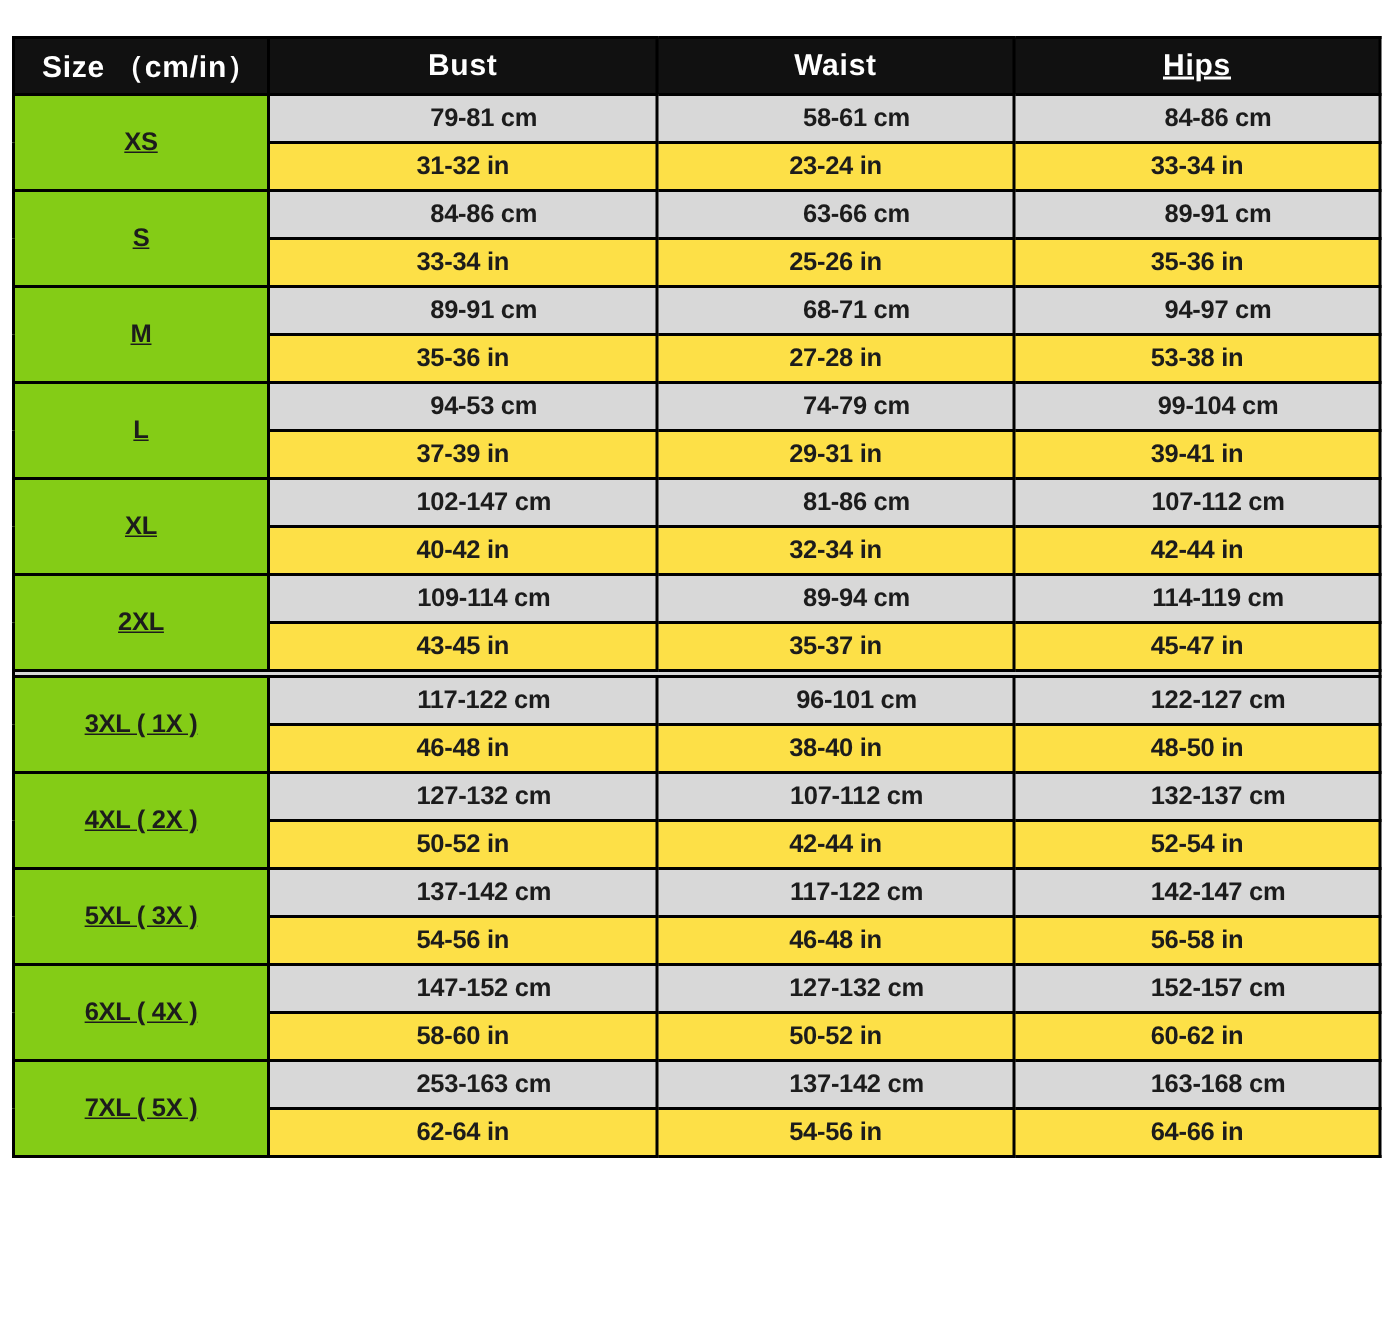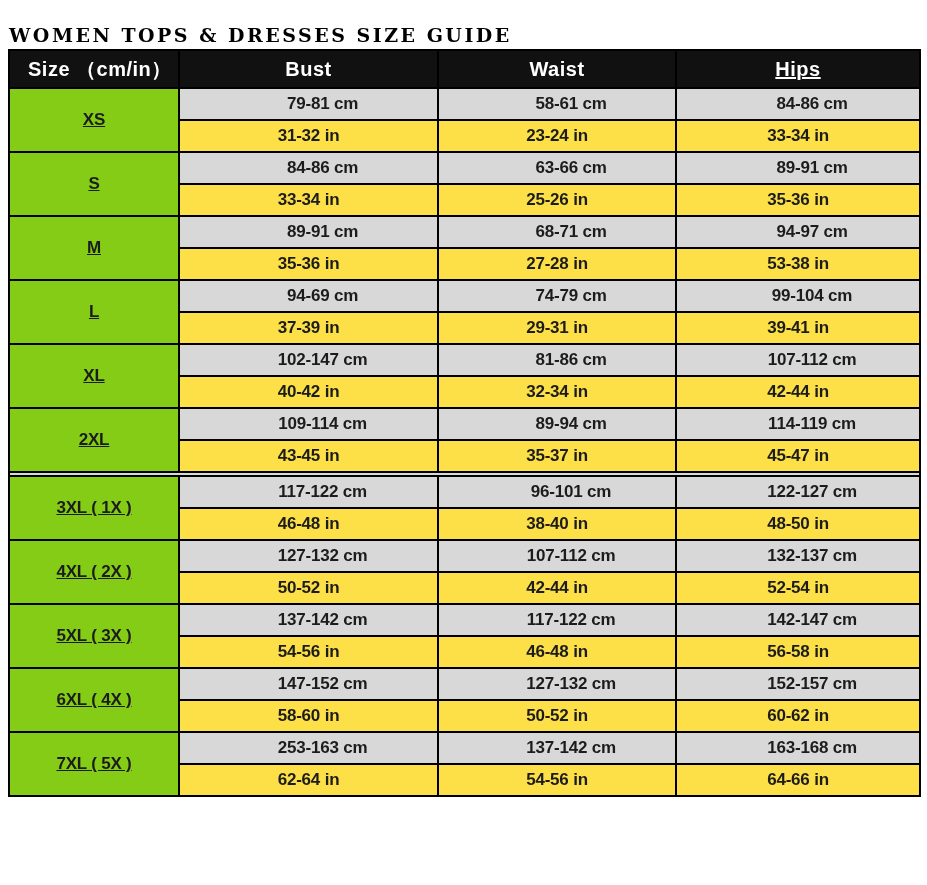--- a/index.html
+++ b/index.html
@@ -80,21 +80,20 @@
     background: var(--divider-bg, #d8d8d8);
     border-top: 2px solid #000000;
     border-bottom: 2px solid #000000;
     padding: 0;
   }
 </style>
 </head>
 <body>
 
 <div class="page">
-  <h1 class="title">WOMEN TOPS &amp; DRESSES SIZE GUIDE</h1>
 
   <table class="size-guide">
     <colgroup>
       <col style="width:170px">
       <col style="width:259px">
       <col style="width:238px">
       <col style="width:244px">
     </colgroup>
     <thead>
       <tr>
@@ -133,21 +132,21 @@
           <td class="cm-cell">68-71 cm</td>
           <td class="cm-cell">94-97 cm</td>
         </tr>
         <tr>
           <td class="in-cell">35-36 in</td>
           <td class="in-cell">27-28 in</td>
           <td class="in-cell">53-38 in</td>
         </tr>
         <tr>
           <td class="size-cell" rowspan="2">L</td>
-          <td class="cm-cell">94-69 cm</td>
+          <td class="cm-cell">94-53 cm</td>
           <td class="cm-cell">74-79 cm</td>
           <td class="cm-cell">99-104 cm</td>
         </tr>
         <tr>
           <td class="in-cell">37-39 in</td>
           <td class="in-cell">29-31 in</td>
           <td class="in-cell">39-41 in</td>
         </tr>
         <tr>
           <td class="size-cell" rowspan="2">XL</td>

